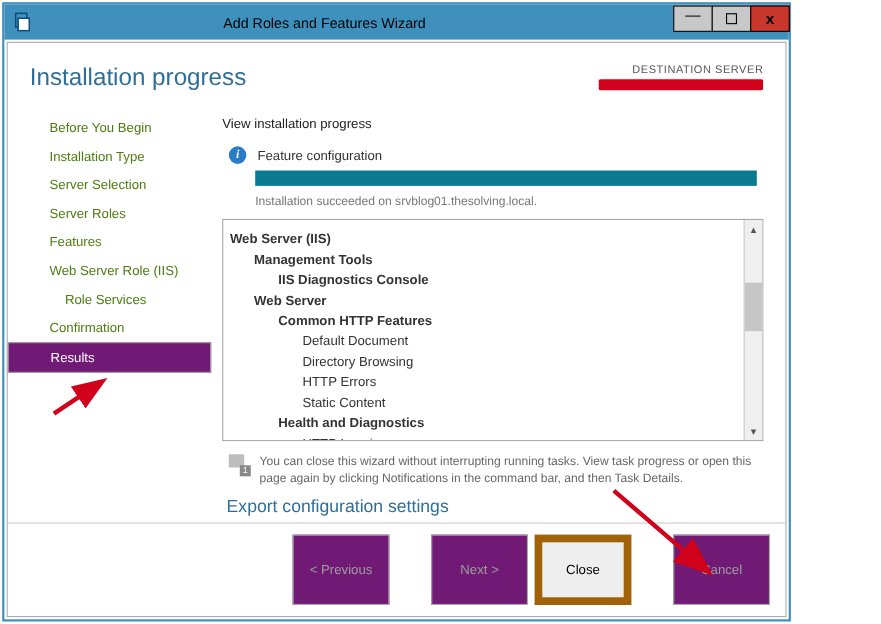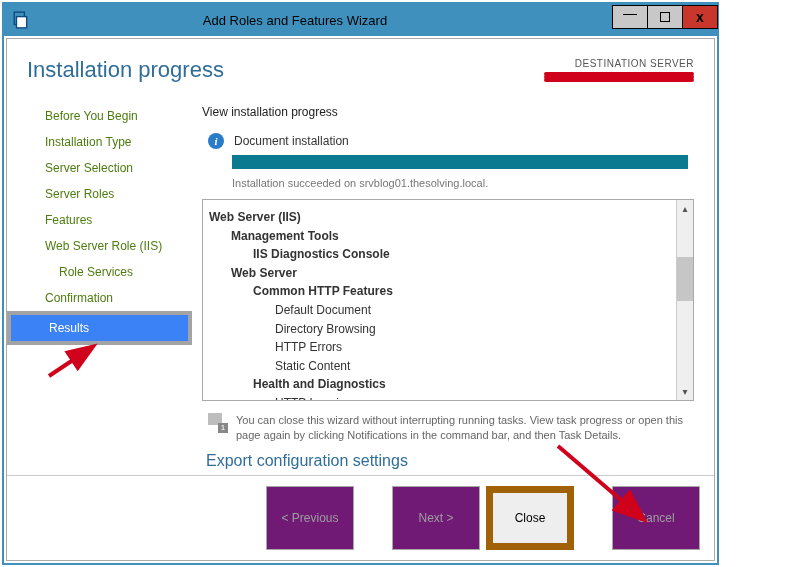--- a/index.html
+++ b/index.html
@@ -17,21 +17,21 @@
   .heading-row { padding: 18px 20px 8px 20px; display:flex; justify-content:space-between; align-items:flex-end; }
   .heading { font-size: 22px; color:#2f6e99; font-weight:300;}
   .dest-block { text-align:right; font-size:10px; color:#555; position:relative;}
   .dest-label { letter-spacing:0.5px; }
   .dest-redact { position:relative; height:14px; width:150px; overflow:hidden;}
   .dest-redact::before{content:"";position:absolute;left:0;right:0;top:6px;height:4px;background:#d0021b;border-radius:3px;box-shadow:0 -3px 0 #d0021b, 0 3px 0 #d0021b;}
   .body { flex:1; display:flex; padding: 0 0 0 0; overflow:hidden;}
   .sidebar { width: 185px; padding-top:12px;}
   .side-item { font-size:12px; color:#4d7c0f; padding:6px 0 6px 38px; cursor:default;}
   .side-sub { padding-left:52px; }
-  .side-item.active { background:#3b82f6; color:#fff; border:4px solid #a3a3a3;}
+  .side-item.active { background:#701a75; color:#fff; border:1px solid #a3a3a3;}
   .main { flex:1; padding: 14px 20px 0 10px; font-size:12px; color:#333; display:flex; flex-direction:column; overflow:hidden;}
   .view-title { margin-bottom:14px; color:#222;}
   .feature-row { display:flex; align-items:center; gap:10px; margin-bottom:6px; padding-left:6px;}
   .info-icon { width:16px;height:16px;border-radius:50%;background:#2a7cc9;color:#fff;display:flex;align-items:center;justify-content:center;font-weight:bold;font-size:11px;font-style:italic;font-family:Georgia,serif;}
   .progressbar { height:14px; background:#0a7a91; margin:0 6px 8px 30px; }
   .status-text { color:#777; font-size:11px; margin:0 0 10px 30px;}
   .tree-box { border:1px solid #aaa; height:202px; display:flex; margin-bottom:8px;}
   .tree-content { flex:1; padding:8px 6px; overflow:hidden; line-height:1.55; font-size:12px;}
   .tree-content .l0{font-weight:bold;}
   .tree-content .l1{font-weight:bold;padding-left:22px;}
@@ -100,21 +100,21 @@
         <div class="side-item side-sub">Role Services</div>
         <div class="side-item">Confirmation</div>
         <div class="side-item active">Results</div>
       </div>
 
       <div class="main">
         <div class="view-title">View installation progress</div>
 
         <div class="feature-row">
           <div class="info-icon">i</div>
-          <div>Document installation</div>
+          <div>Feature configuration</div>
         </div>
         <div class="progressbar"></div>
         <div class="status-text">Installation succeeded on srvblog01.thesolving.local.</div>
 
         <div class="tree-box">
           <div class="tree-content" id="tree-content">
               <div class="l0">Web Server (IIS)</div>
               <div class="l1">Management Tools</div>
               <div class="l2">IIS Diagnostics Console</div>
               <div class="l1">Web Server</div>

